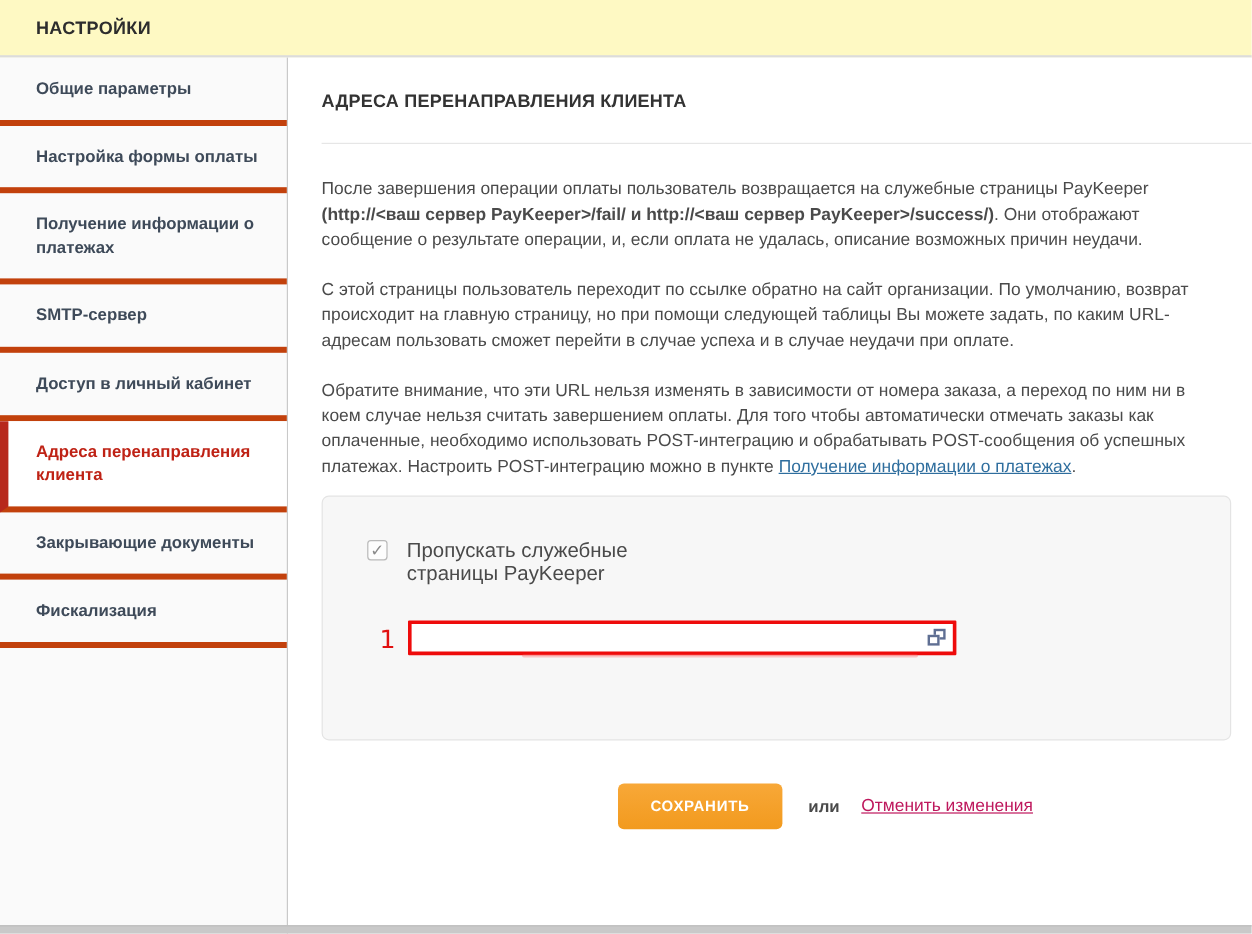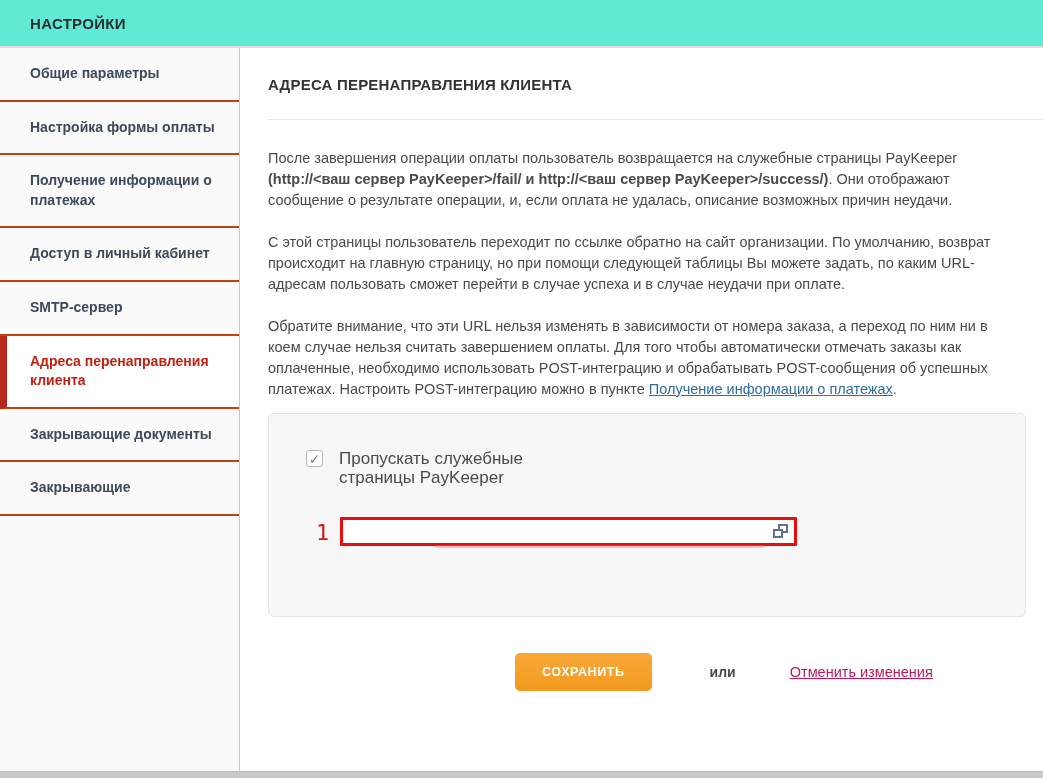--- a/index.html
+++ b/index.html
@@ -5,36 +5,36 @@
   * { box-sizing: border-box; margin: 0; padding: 0; }
   html,body { width:1043px; height:778px; }
   body {
     font-family: "Liberation Sans", "DejaVu Sans", sans-serif;
     background:#fff; color:#4a4a4a; overflow:hidden;
   }
   .app { width:1043px; height:778px; display:flex; flex-direction:column; position:relative; }
 
   
   .topbar {
-    height:48px; flex:0 0 48px; background:#5eead4;
+    height:48px; flex:0 0 48px; background:#fef9c3;
     border-bottom:2px solid #dcdcdc;
     display:flex; align-items:center; padding-left:30px;
   }
   .topbar h1 { font-size:15px; font-weight:bold; color:#2d2d2d; letter-spacing:.3px; }
 
   
   .cols { flex:1 1 auto; display:flex; min-height:0; }
 
   
   .sidebar {
     width:240px; flex:0 0 240px; background:#fafafa;
     border-right:1px solid #c9c9c9; display:flex; flex-direction:column;
   }
   .side-item {
-    padding:16px 20px 16px 30px; border-bottom:2px solid #c2410c;
+    padding:16px 20px 16px 30px; border-bottom:5px solid #c2410c;
     font-size:14px; font-weight:bold; color:#3e4a59; line-height:1.4;
     cursor:pointer; position:relative;
   }
   .side-item.active {
     background:#fff; color:#bf2215; border-left:7px solid #b7281c; padding-left:23px;
   }
   .side-filler { flex:1 1 auto; }
 
   
   .main { flex:1 1 auto; padding:22px 0 0 28px; background:#fff; overflow:hidden; }
@@ -80,21 +80,21 @@
     position:absolute; left:0; bottom:0; width:10px; height:9px;
     border:2px solid #5f6f93; background:#fff;
   }
   
   .smudge { position:absolute; background:rgba(255,90,90,.55); height:3px; border-radius:2px; pointer-events:none; }
   .smudge.s1 { left:95px; bottom:-2px; width:330px; opacity:.6; }
   .smudge.s2 { left:70px; top:-6px; width:300px; background:rgba(244,70,70,.75); }
   .smudge.s3 { right:-40px; top:-4px; width:130px; background:rgba(244,70,70,.6); }
 
   
-  .actions { display:flex; align-items:center; margin:36px 0 0 247px;gap:36px; }
+  .actions { display:flex; align-items:center; margin:36px 0 0 247px; }
   .save-btn {
     background:linear-gradient(#f8a838,#f29a1e); color:#fff; border:none; border-radius:5px;
     padding:12px 27px; font-size:12.5px; font-weight:bold; letter-spacing:.6px;
     font-family:"Liberation Sans", sans-serif; cursor:pointer;
   }
   .or-text { margin:0 18px 0 22px; font-size:14px; font-weight:bold; color:#4a4a4a; }
   .cancel-link { font-size:14.5px; color:#be185d; text-decoration:underline; cursor:pointer; }
 
   
   .bottom-strip {
@@ -109,25 +109,25 @@
 
   <div class="topbar">
     <h1>НАСТРОЙКИ</h1>
   </div>
 
   <div class="cols">
     <div class="sidebar">
       <div class="side-item">Общие параметры</div>
       <div class="side-item">Настройка формы оплаты</div>
       <div class="side-item">Получение информации о платежах</div>
+      <div class="side-item">SMTP-сервер</div>
       <div class="side-item">Доступ в личный кабинет</div>
-      <div class="side-item">SMTP-сервер</div>
       <div class="side-item active">Адреса перенаправления клиента</div>
       <div class="side-item">Закрывающие документы</div>
-      <div class="side-item">Закрывающие</div>
+      <div class="side-item">Фискализация</div>
       <div class="side-filler"></div>
     </div>
 
     <div class="main">
       <h2>АДРЕСА ПЕРЕНАПРАВЛЕНИЯ КЛИЕНТА</h2>
       <hr class="title-divider">
 
       <p class="para"><span>После завершения операции оплаты пользователь возвращается на служебные страницы PayKeeper </span><b>(http://&lt;ваш сервер PayKeeper&gt;/fail/ и http://&lt;ваш сервер PayKeeper&gt;/success/)</b><span>. Они отображают сообщение о результате операции, и, если оплата не удалась, описание возможных причин неудачи.</span></p>
 
       <p class="para">С этой страницы пользователь переходит по ссылке обратно на сайт организации. По умолчанию, возврат происходит на главную страницу, но при помощи следующей таблицы Вы можете задать, по каким URL-адресам пользовать сможет перейти в случае успеха и в случае неудачи при оплате.</p>

